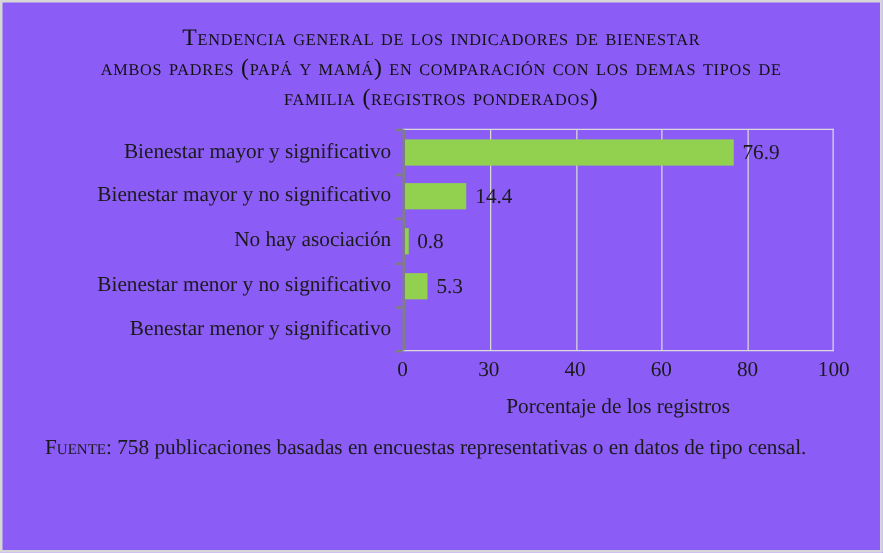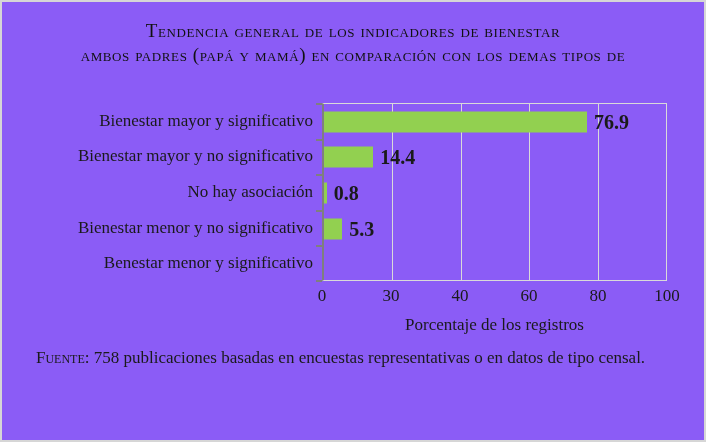--- a/index.html
+++ b/index.html
@@ -23,21 +23,21 @@
     font-variant: small-caps;
     font-size: 19px;
     line-height: 24px;
     letter-spacing: 0.6px;
     color: #111111;
   }
   .chart-title div { white-space: nowrap; }
 
   
   .chart-body {
-    margin-top: 36px;
+    margin-top: 12px;
     display: flex;
     height: 178px;
     text-align: right;
   }
   .labels-col {
     width: 320px;
     display: flex;
     flex-direction: column;
   }
   .label-row {
@@ -80,23 +80,22 @@
     left: 0;
     top: 50%;
     transform: translateY(-50%);
     height: 21px;
     background: #92d050;
   }
   .val {
     position: absolute;
     top: 50%;
     transform: translateY(-50%);
-    font-size: 20px;
+    font-size: 17px;
     white-space: nowrap;
-    font-weight: bold;
   }
 
   
   .x-axis-labels {
     position: relative;
     margin-left: 320px;
     width: 345px;
     height: 22px;
     margin-top: 5px;
     font-size: 17px;
@@ -124,20 +123,21 @@
   .sc { font-variant: small-caps; }
 </style>
 </head>
 <body>
 
 <div class="frame">
 
   <div class="chart-title">
     <div>Tendencia general de los indicadores de bienestar</div>
     <div>ambos padres (papá y mamá) en comparación con los demas tipos de</div>
+    <div>familia (registros ponderados)</div>
   </div>
 
   <div class="chart-body">
     <div class="labels-col">
       <div class="label-row">Bienestar mayor y significativo</div>
       <div class="label-row">Bienestar mayor y no significativo</div>
       <div class="label-row">No hay asociación</div>
       <div class="label-row">Bienestar menor y no significativo</div>
       <div class="label-row">Benestar menor y significativo</div>
     </div>

